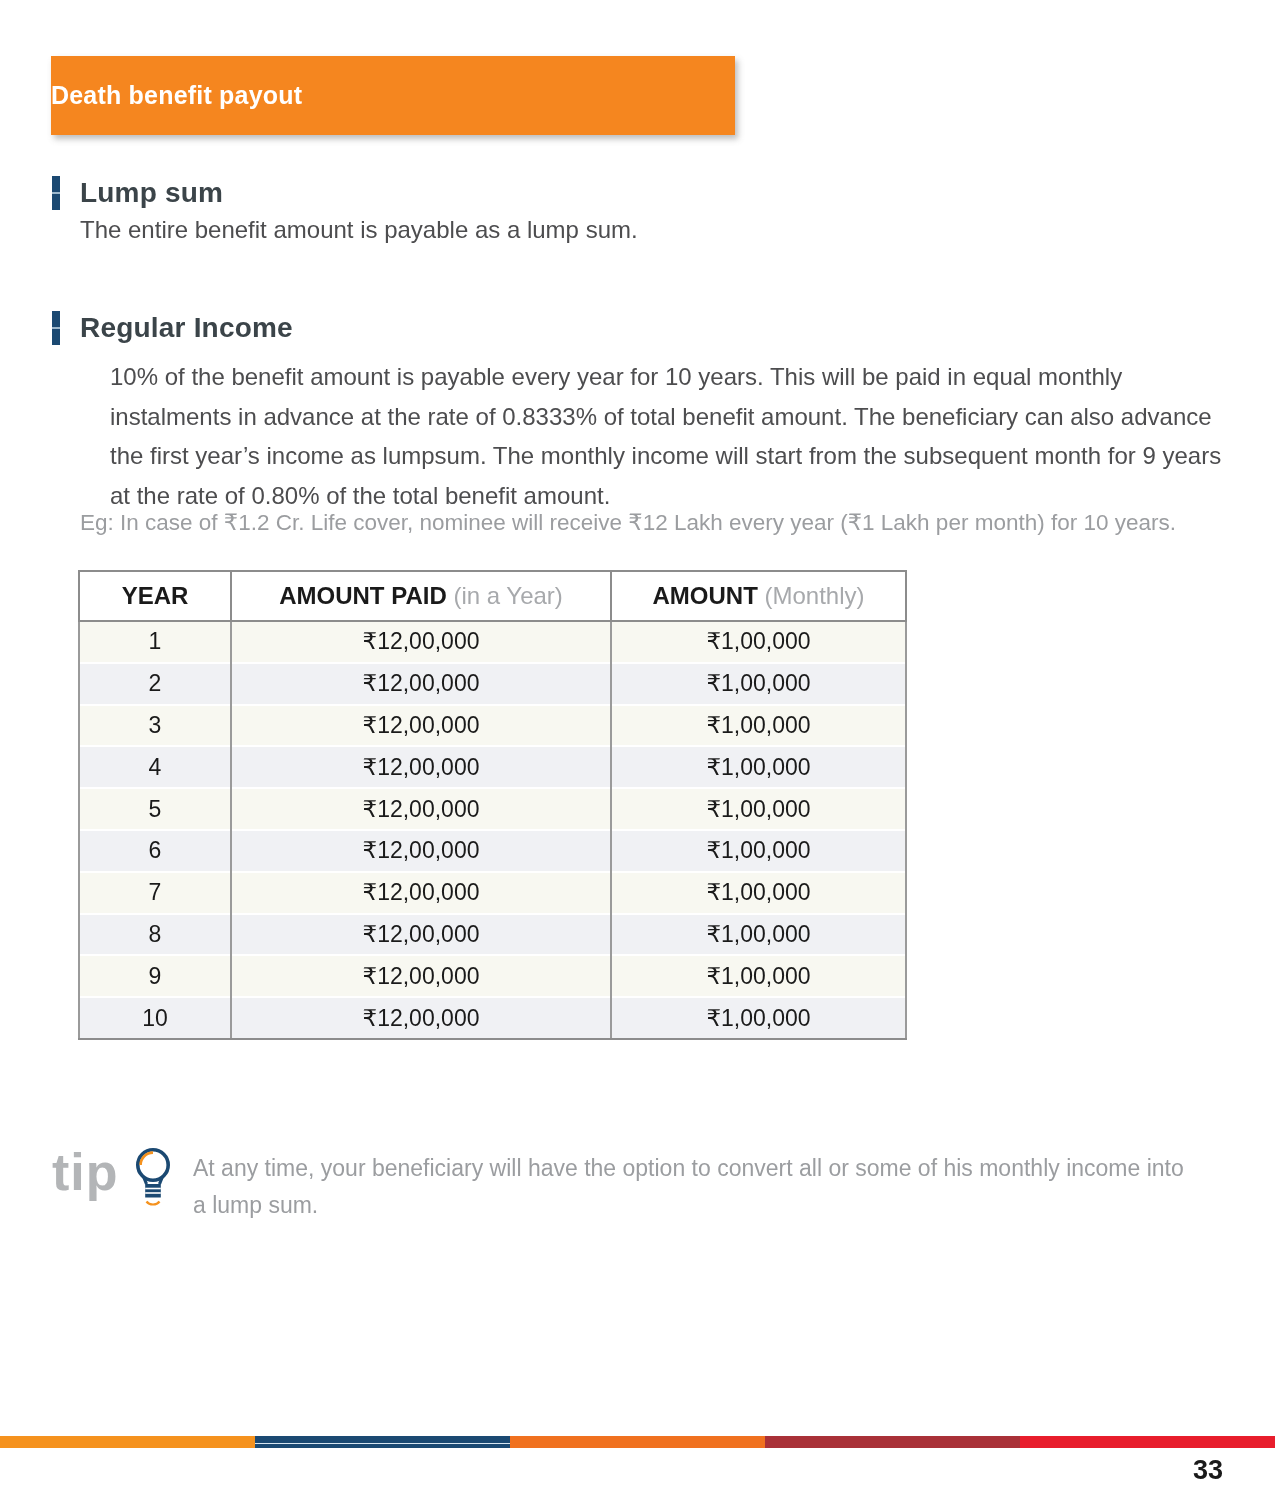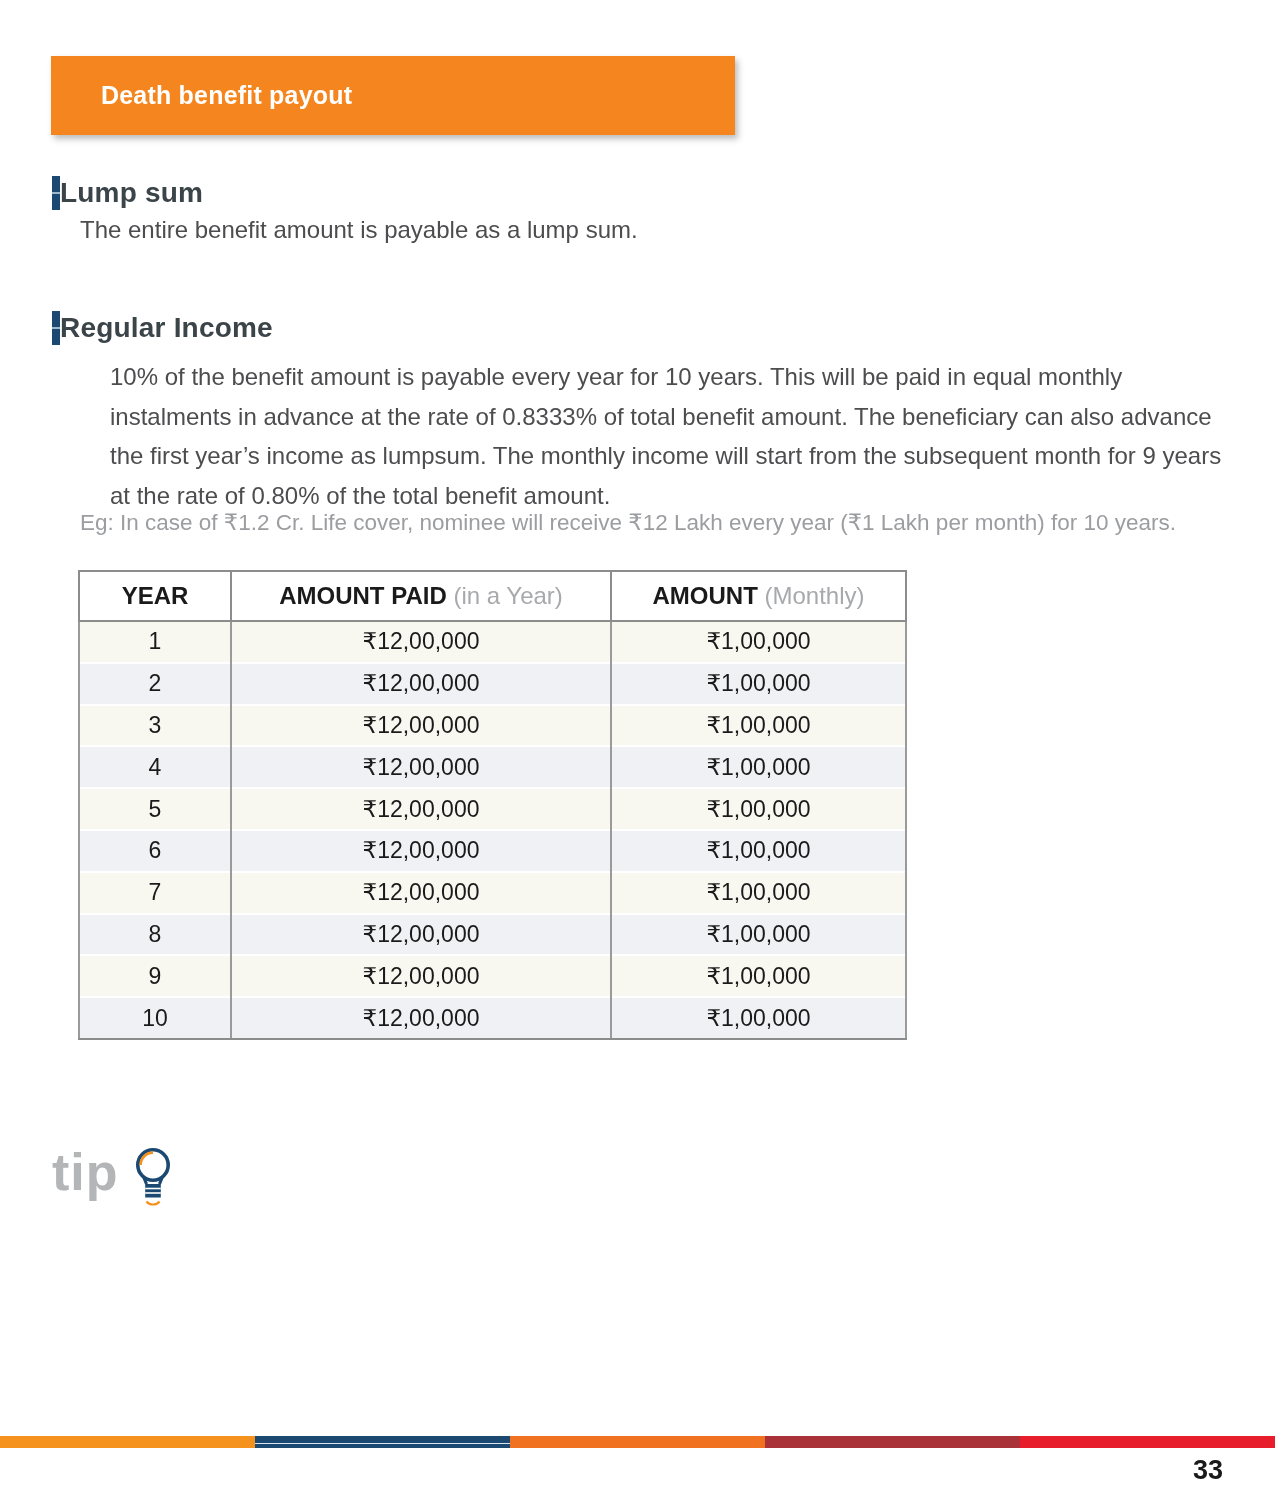--- a/index.html
+++ b/index.html
@@ -12,38 +12,38 @@
   }
   .page { position: absolute; inset: 0; overflow: hidden; }
 
   
   .banner {
     position: absolute; left: 51px; top: 56px;
     width: 684px; height: 79px;
     background: #f5861f;
     box-shadow: 3px 4px 6px rgba(110,110,110,0.45);
     display: flex; align-items: center;
-    padding-left: 50px;
   }
   .banner-title {
     color: #ffffff; font-size: 25px; font-weight: bold; letter-spacing: .2px;
   }
 
   
   .section-heading {
     position: absolute; left: 52px;
     display: flex; align-items: center;
   }
   .accent-bar {
     width: 8px; height: 34px;
     background: linear-gradient(to bottom,
       #1b4972 0 46%, #9db8cd 46% 54%, #1b4972 54% 100%);
     flex: 0 0 auto;
   }
   .heading-text {
+    margin-left: 20px;
     font-size: 28px; font-weight: bold; color: #3b4449; letter-spacing: .2px;
   }
   .lump-heading { top: 176px; }
   .regular-heading { top: 311px; text-align: center; }
 
   .lump-body {
     position: absolute; left: 80px; top: 216px;
     font-size: 24px; color: #4d4d4f;
   }
   .regular-body {
@@ -227,20 +227,21 @@
     <svg width="50" height="66" viewBox="0 0 50 66" fill="none" xmlns="http://www.w3.org/2000/svg">
       <circle cx="25" cy="19" r="15.2" stroke="#1B4972" stroke-width="3.6"></circle>
       <path d="M 12.6 19 A 12.4 12.4 0 0 1 25 6.6" stroke="#F5921E" stroke-width="2.6" fill="none"></path>
       <path d="M 15.5 30.5 L 18.5 38 M 34.5 30.5 L 31.5 38" stroke="#1B4972" stroke-width="3.2"></path>
       <rect x="17.2" y="38" width="15.6" height="13.5" fill="#1B4972"></rect>
       <line x1="17.2" y1="42.5" x2="32.8" y2="42.5" stroke="#ffffff" stroke-width="1.6"></line>
       <line x1="17.2" y1="47" x2="32.8" y2="47" stroke="#ffffff" stroke-width="1.6"></line>
       <path d="M 18.5 55.5 A 7.5 6 0 0 0 31.5 55.5" stroke="#F5921E" stroke-width="2.2" fill="none"></path>
     </svg>
   </div>
+  <p class="tip-text">At any time, your beneficiary will have the option to convert all or some of his monthly income into a lump sum.</p>
 
   <div class="footer-stripe">
     <div class="stripe-seg" style="background: rgb(245, 146, 30);"></div>
     <div class="stripe-seg" style="background: linear-gradient(rgb(27, 73, 114) 0px, rgb(27, 73, 114) 55%, rgb(216, 230, 241) 55%, rgb(216, 230, 241) 68%, rgb(27, 73, 114) 68%, rgb(27, 73, 114) 100%);"></div>
     <div class="stripe-seg" style="background: rgb(240, 113, 31);"></div>
     <div class="stripe-seg" style="background: rgb(169, 49, 56);"></div>
     <div class="stripe-seg" style="background: rgb(232, 29, 44);"></div>
   </div>
 
   <div class="page-number">33</div>

